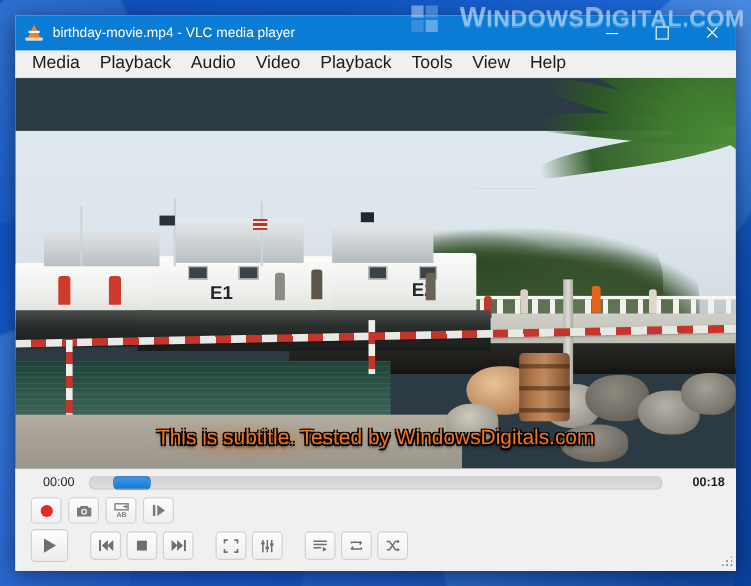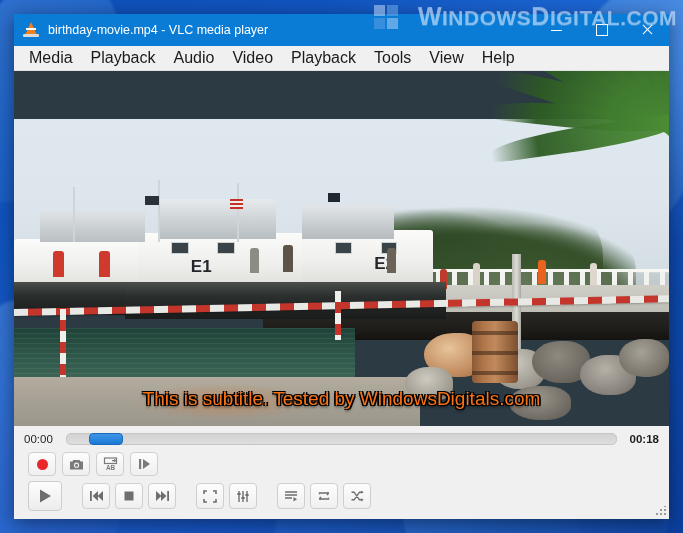--- a/index.html
+++ b/index.html
@@ -272,20 +272,21 @@
   .controls {
     flex: 0 0 auto; background:#f0f0f0; padding: 0;
   }
   .seek-row {
     display:flex; align-items:center; gap:8px;
     padding: 7px 10px 3px 10px;
   }
   .time-label {
     font-size: 11.5px; color:#1d1d1d; min-width:34px;
     font-family:"Liberation Sans", sans-serif;
+    margin-left:15px;
   }
   .time-label.right { text-align:right;font-weight:bold; }
   .seek-track {
     flex:1 1 auto; height:10px; border-radius:5px;
     background: linear-gradient(180deg,#d2d2d2,#dedede);
     border:1px solid #c6c6c6;
     position:relative;
   }
   .seek-handle {
     position:absolute; left:4%; top:-1px; width:32px; height:10px;

